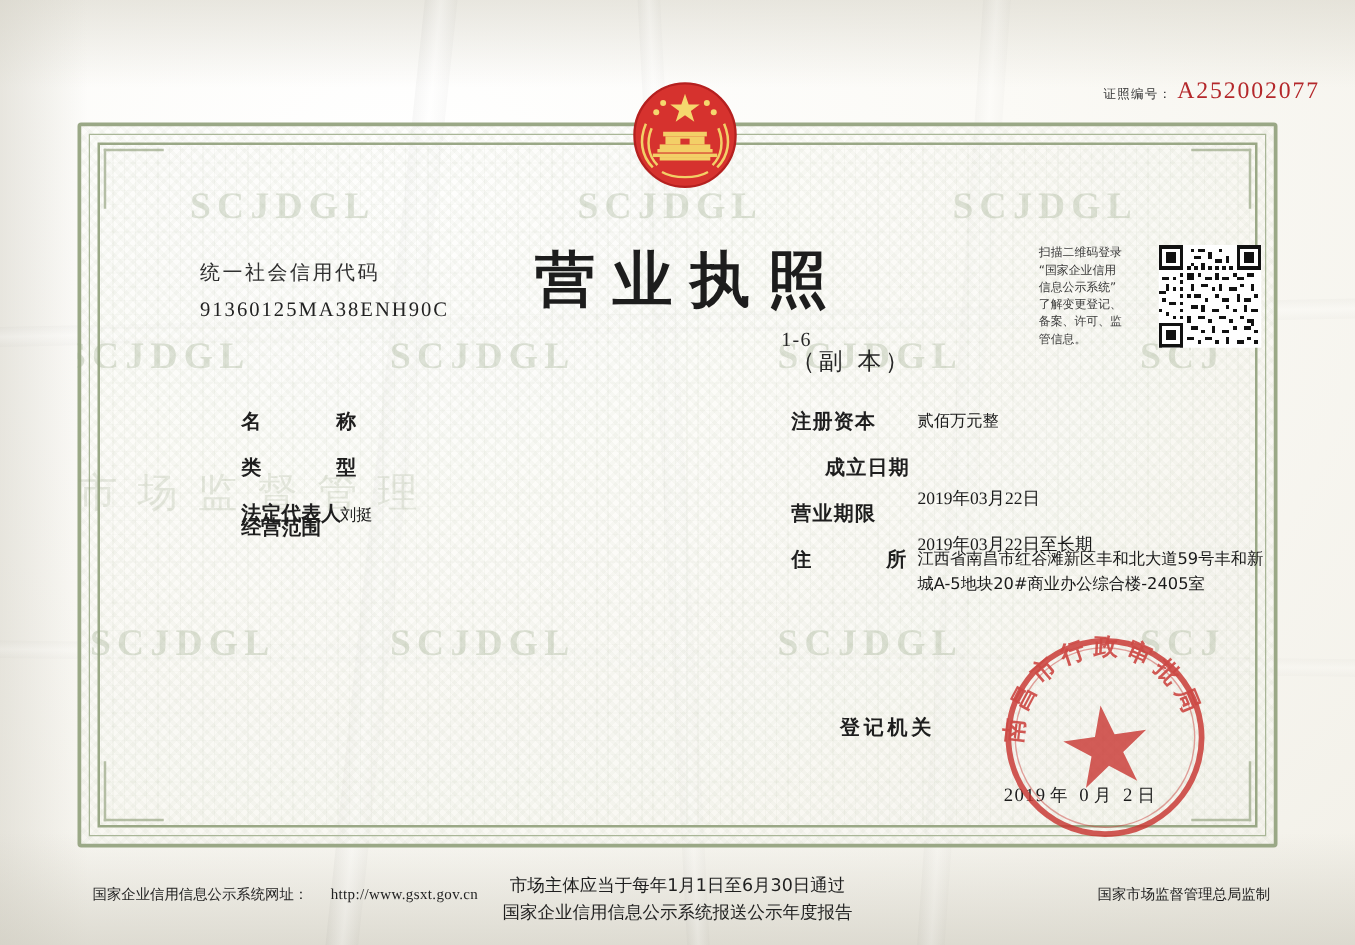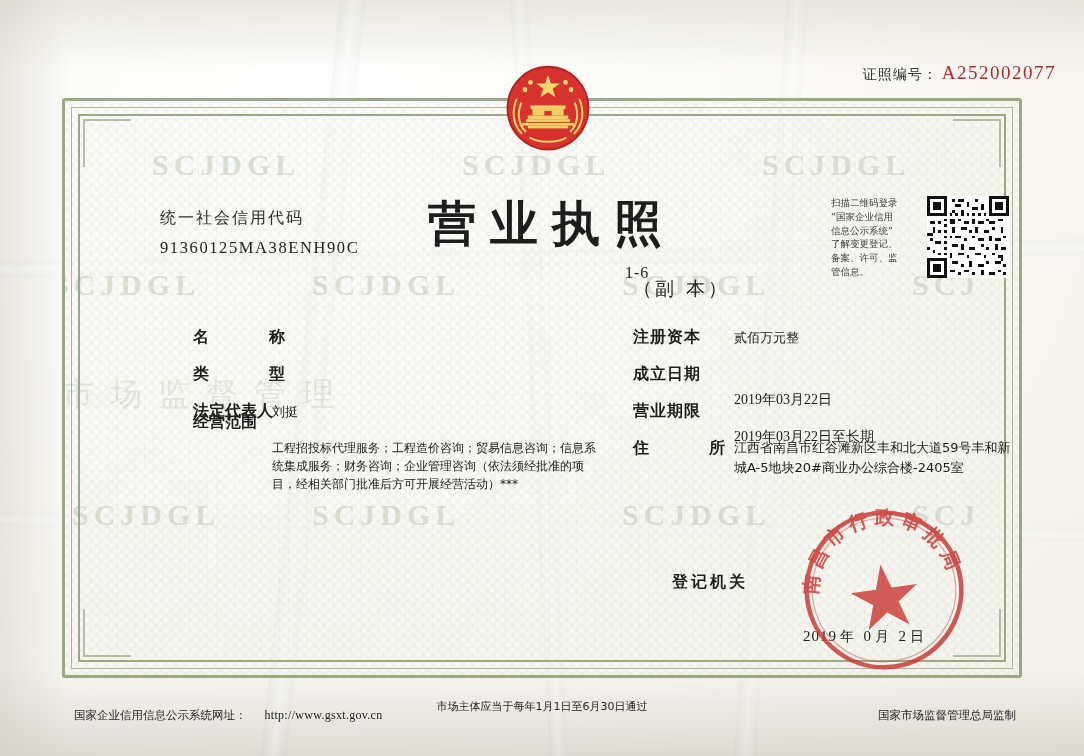--- a/index.html
+++ b/index.html
@@ -64,21 +64,21 @@
     position: absolute;
     right: 28px;
     top: 62px;
     font-size: 15px;
     color: #2b2b2b;
     letter-spacing: 1px;
     white-space: nowrap;
   }
   .serial .serial-label {
     font-family: "DejaVu Sans", sans-serif;
-    font-size: 14px;
+    font-size: 10px;
     color: #333;
   }
   .serial .serial-value {
     font-family: "Liberation Serif", serif;
     font-size: 19px;
     color: #b4282b;
     letter-spacing: 1.5px;
     margin-left: 4px;
   }
 
@@ -317,21 +317,21 @@
     margin-left: 18px;
     letter-spacing: .3px;
   }
   .footer-center {
     position: absolute;
     left: 50%;
     transform: translateX(-50%);
     top: 3px;
     text-align: center;
     line-height: 1.5;
-    font-size: 11px;
+    font-size: 14px;
     white-space: nowrap;
   }
   .footer-right { position: absolute; right: 6px; top: 12px; white-space: nowrap; }
 </style>
 </head>
 <body>
 
 <div id="page">
 
   <div class="shade-top"></div>
@@ -549,26 +549,25 @@
 
     <div class="field-label spread5" style="left:193px; top:364px;">
       <span>类</span>
         <span>型</span>
     </div>
 
     <div class="field-label" style="left:193px; top:401px;">法定代表人</div>
     <div class="field-value" style="left:272px; top:403px; width:200px;font-family:Liberation Serif, serif;">刘挺</div>
 
     <div class="field-label" style="left:193px; top:412px;">经营范围</div>
-    <div class="field-value" style="left:272px; top:439px; width:330px; font-size:12px; line-height:1.5;">工程招投标代理服务；工程造价咨询；贸易信息咨询；信息系统集成服务；财务咨询；企业管理咨询（依法须经批准的项目，经相关部门批准后方可开展经营活动）***</div>
 
     <div class="field-label" style="left:633px; top:327px; letter-spacing:1px;">注册资本</div>
     <div class="field-value" style="left:734px; top:329px; width:260px;">贰佰万元整</div>
 
-    <div class="field-label" style="left:633px; top:364px; letter-spacing:1px;">成立日期</div>
+    <div class="field-label" style="left:660px; top:364px; letter-spacing:1px;">成立日期</div>
     <div class="field-value mono-num" style="left:734px; top:366px; width:260px;">2019年03月22日</div>
 
     <div class="field-label" style="left:633px; top:401px; letter-spacing:1px;">营业期限</div>
     <div class="field-value mono-num" style="left:734px; top:403px; width:280px;">2019年03月22日至长期</div>
 
     <div class="field-label spread5" style="left:633px; top:438px; width:92px;">
       <span>住</span>
         <span>所</span>
     </div>
     <div class="field-value" style="left:734px; top:438px; width:280px; line-height:1.55;">江西省南昌市红谷滩新区丰和北大道59号丰和新城A-5地块20#商业办公综合楼-2405室</div>
@@ -598,17 +597,18 @@
       </g>
     </svg>
   </div>
 
   <div class="footer">
     <div class="footer-left">
       <span>国家企业信用信息公示系统网址：</span><span class="url">http://www.gsxt.gov.cn</span>
     </div>
     <div class="footer-center">
       <div>市场主体应当于每年1月1日至6月30日通过</div>
+      <div>国家企业信用信息公示系统报送公示年度报告</div>
     </div>
     <div class="footer-right">国家市场监督管理总局监制</div>
   </div>
 
 </div>
 
 </body></html>

